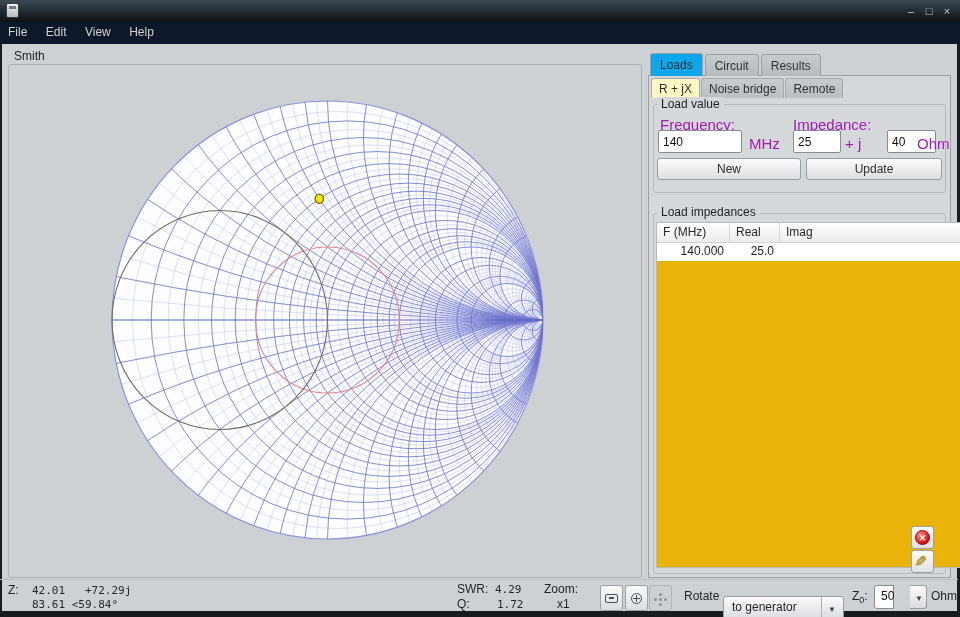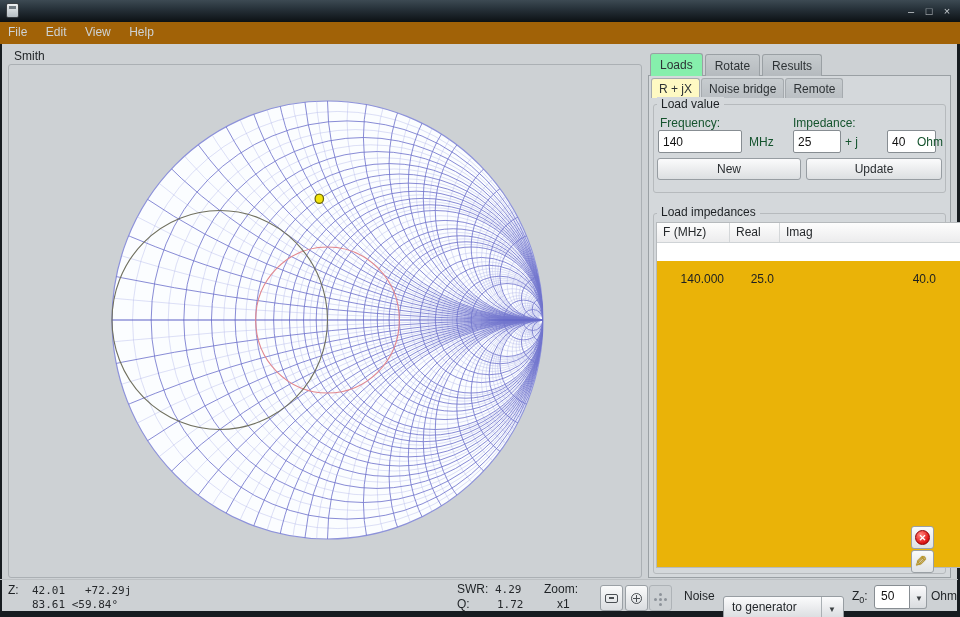--- a/index.html
+++ b/index.html
@@ -9,62 +9,62 @@
   
   .titlebar { position:absolute; left:0; top:0; width:960px; height:22px;
     background:linear-gradient(#3d4a53 0%, #27323a 40%, #0c1114 100%); }
   .title-text { position:absolute; left:0; right:0; top:4px; text-align:center;
     color:#ffffff; font-weight:bold; font-size:12px; }
   .win-icon { position:absolute; left:6px; top:3px; width:13px; height:15px;
     background:linear-gradient(#eef1f2,#b4bdc2); border:1px solid #3a3f42; border-radius:2px; }
   .win-icon::after { content:""; position:absolute; left:2px; top:2px; width:7px; height:3px; background:#707a80; }
   .win-btn { position:absolute; top:0; width:18px; height:22px; color:#c9ced2; font-size:11px;
     text-align:center; line-height:22px; cursor:default; }
-  .menubar { position:absolute; left:0; top:22px; width:960px; height:22px; background:#a16207; }
+  .menubar { position:absolute; left:0; top:22px; width:960px; height:22px; background:#0f172a; }
   .menu-item { display:inline-block; padding:3px 6px; margin-left:2px; color:#ced3d6; font-size:12px; }
 
   
   .edge { position:absolute; background:#171c20; }
 
   
   .gframe { position:absolute; border:1px solid #abb0b4; border-radius:3px; }
   .glabel { position:absolute; font-size:12px; color:#1d2124; }
   .legend { position:absolute; font-size:12px; color:#1d2124; background:#d4d8db; padding:0 4px; z-index:2; }
 
   
   .chart-svg { position:absolute; left:9px; top:65px; width:632px; height:512px; }
 
   
   .notebook { position:absolute; left:648px; top:75px; width:303px; height:503px;
     background:#d4d8db; border:1px solid #9aa0a4; }
   .tabrow { position:absolute; left:650px; top:53px; height:23px; z-index:3; }
   .tab { display:inline-block; height:22px; line-height:22px; padding:0 9px; font-size:12px;
     color:#2e3336; background:linear-gradient(#c6cbce,#b5babe); border:1px solid #9aa0a4;
     border-bottom:none; border-radius:3px 3px 0 0; margin-right:2px; vertical-align:bottom; }
-  .tab.active { background:#86efac; height:23px; }
+  .tab.active { background:#0ea5e9; height:23px; }
   .subtabrow { position:absolute; left:651px; top:78px; z-index:2; }
   .subtab { display:inline-block; height:20px; line-height:20px; padding:0 7px; font-size:12px;
     color:#2e3336; background:linear-gradient(#c7cccf,#babfc3); border:1px solid #a5aaae;
     border-bottom:none; border-radius:3px 3px 0 0; margin-right:1px; vertical-align:bottom; }
   .subtab.active { background:#fef9c3; }
 
-  .flabel { position:absolute; font-size:12px; color:#14532d; }
+  .flabel { position:absolute; font-size:15px; color:#a21caf; }
   .entry { position:absolute; background:#fff; border:1px solid #878d92; border-radius:2px;
     font-size:12px; padding:2px 4px; color:#111; font-family:"Liberation Sans",sans-serif; }
   .btn { position:absolute; background:linear-gradient(#fbfbfc,#dcdfe1); border:1px solid #979da2;
     border-radius:3px; font-size:12px; color:#2a2e31; text-align:center; line-height:20px; }
 
   
   .table { position:absolute; left:656px; top:222px; width:309px; height:346px;
     background:#eab308; border:1px solid #b6babd; }
   .thead { display:flex; height:20px; background:linear-gradient(#fdfdfd,#ececed);
     border-bottom:1px solid #cfd3d6; }
   .th { font-size:12px; color:#26292c; padding:2px 0 0 6px; border-right:1px solid #d4d7d9; }
   .trow { display:flex; height:18px; background:#fff; }
-  .td { font-size:12px; color:#1c1f22; text-align:right; padding:1px 6px 0 0;margin-top:28px; }
+  .td { font-size:12px; color:#1c1f22; text-align:right; padding:1px 6px 0 0; }
 
   .mini-btn { position:absolute; width:23px; height:23px; background:linear-gradient(#fafbfb,#dfe2e4);
     border:1px solid #9aa0a5; border-radius:3px; z-index:4; }
   .del-glyph { position:absolute; left:3px; top:3px; width:15px; height:15px; border-radius:50%;
     background:radial-gradient(circle at 35% 30%, #ff7a72 10%, #e01818 65%, #a50000);
     border:1px solid #8e0000; color:#fff; font-size:9px; font-weight:bold; text-align:center; line-height:14px; }
   .pencil-glyph { position:absolute; left:2px; top:1px; font-size:15px; color:#c29a1e;
     text-shadow:0 0 1px #7a5c00; transform:rotate(90deg); }
 
   
@@ -298,21 +298,21 @@
         <ellipse cx="534.00" cy="244.05" rx="10.78" ry="10.95" fill="none" stroke="#7276ce" stroke-width="0.85"></ellipse>
         <ellipse cx="534.00" cy="265.95" rx="10.78" ry="10.95" fill="none" stroke="#7276ce" stroke-width="0.85"></ellipse>
         <line x1="103" y1="255" x2="534" y2="255" stroke="#5c61c6" stroke-width="1.1"></line>
       </g>
       <ellipse cx="318.50" cy="255.00" rx="71.83" ry="72.99" fill="none" stroke="#e2878e" stroke-width="1.1"></ellipse>
       <ellipse cx="210.75" cy="255.00" rx="107.75" ry="109.50" fill="none" stroke="#6f6f5e" stroke-width="1.1"></ellipse>
       <ellipse cx="310.3" cy="133.8" rx="4.2" ry="4.6" fill="#f2e40c" stroke="#6f6a00" stroke-width="1.3"></ellipse>
     </svg>
 
   <div class="tabrow">
-    <span class="tab active">Loads</span><span class="tab">Rotate</span><span class="tab">Results</span>
+    <span class="tab active">Loads</span><span class="tab">Circuit</span><span class="tab">Results</span>
   </div>
   <div class="notebook"></div>
 
   <div class="subtabrow">
     <span class="subtab active">R + jX</span><span class="subtab">Noise bridge</span><span class="subtab">Remote</span>
   </div>
 
   <div class="legend" style="left:657px; top:97px;">Load value</div>
   <div class="gframe" style="left:653px; top:104px; width:293px; height:89px; border-color:#b6babd;"></div>
 
@@ -335,21 +335,20 @@
 
   <div class="table">
     <div class="thead">
       <div class="th" style="width:73px;">F (MHz)</div>
       <div class="th" style="width:50px;">Real</div>
       <div class="th" style="width:162px; border-right:none;">Imag</div>
     </div>
     <div class="trow">
       <div class="td" style="width:73px;">140.000</div>
       <div class="td" style="width:50px;">25.0</div>
-      <div class="td" style="width:162px;">40.0</div>
     </div>
   </div>
 
   <div class="mini-btn" style="left:911px; top:526px;">
     <div class="del-glyph">✕</div>
   </div>
   <div class="mini-btn" style="left:911px; top:550px;">
     <div class="pencil-glyph">✎</div>
   </div>
 
@@ -375,28 +374,28 @@
     <div class="sbtn disabled" style="left:649px; top:5px;">
       <div class="icon-dots">
         <i style="left:5px; top:0;"></i>
           <i style="left:0; top:5px;"></i>
           <i style="left:5px; top:5px;"></i>
         <i style="left:10px; top:5px;"></i>
           <i style="left:5px; top:10px;"></i>
       </div>
     </div>
 
-    <div class="slabel" style="left:684px; top:9px;">Noise</div>
+    <div class="slabel" style="left:684px; top:9px;">Rotate</div>
     <div class="combo" style="left:723px; top:16px; width:121px; height:24px;">
       <span class="txt">to generator</span>
       <span class="arrowbox"></span>
       <span class="arrow">▼</span>
     </div>
 
     <div class="slabel" style="left:852px; top:9px;"><span>Z</span><sub>0</sub><span>:</span></div>
-    <div class="combo-entry" style="left:874px; top:5px; width:36px; height:24px;">50</div>
+    <div class="combo-entry" style="left:874px; top:5px; width:20px; height:24px;">50</div>
     <div class="combo-arrowbtn" style="left:910px; top:5px; width:17px; height:24px;">
       <span class="arrow">▼</span>
     </div>
     <div class="slabel" style="left:931px; top:9px;">Ohm</div>
   </div>
 
 </div>
 
 </body></html>

